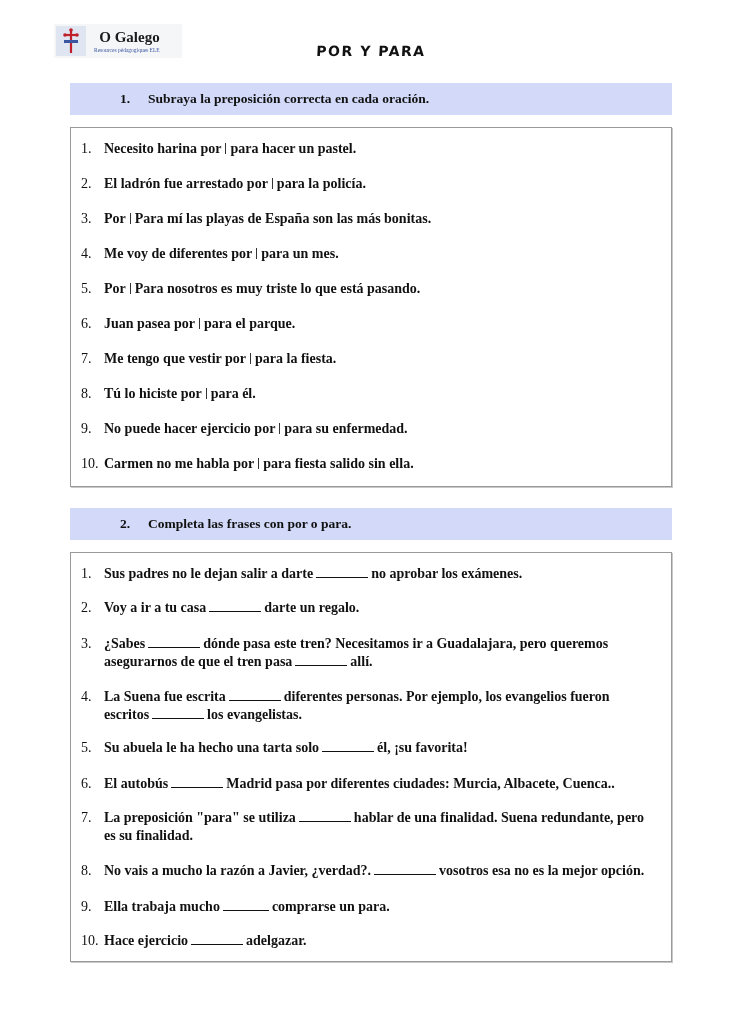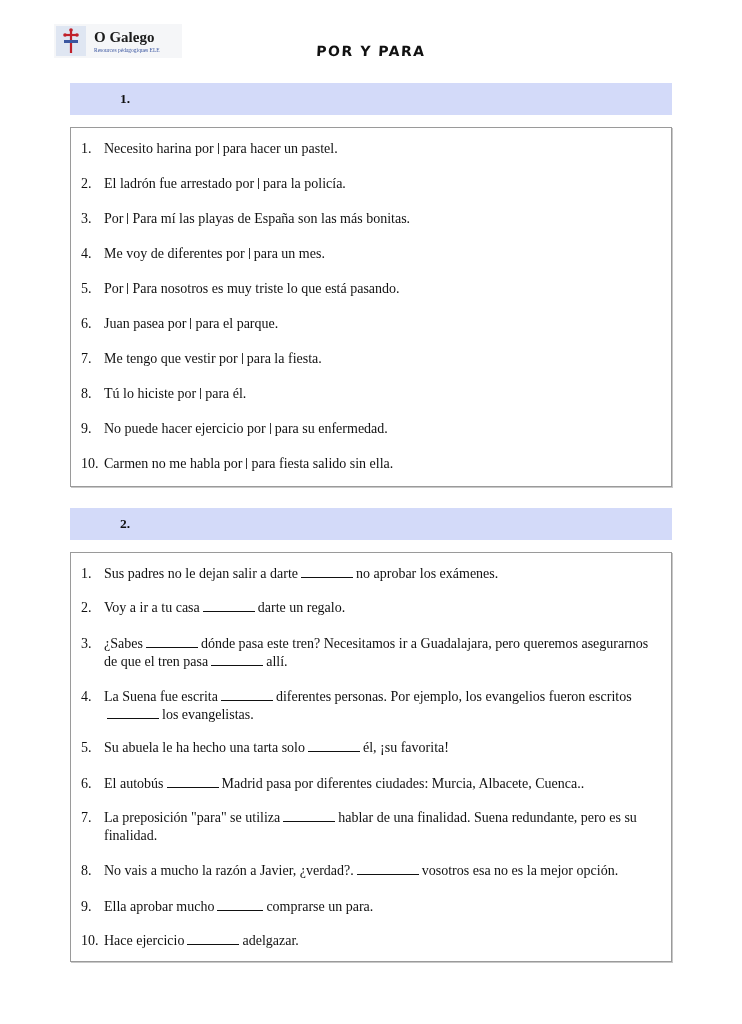--- a/index.html
+++ b/index.html
@@ -31,20 +31,21 @@
       margin-left: 2px;
       background: #dfe6f2;
       display: flex;
       align-items: center;
       justify-content: center;
     }
     .logo-text {
       margin-left: 8px;
       display: flex;
       flex-direction: column;
+      text-align: right;
     }
     .logo-name {
       font-size: 15px;
       font-weight: bold;
       color: #1b1b1b;
       line-height: 17px;
     }
     .logo-tagline {
       font-size: 5.5px;
       color: #3b56a0;
@@ -98,20 +99,21 @@
       font-size: 14px;
       line-height: 18px;
       display: flex;
     }
     .exercise-box li .n {
       width: 23px;
       flex: 0 0 23px;
     }
     .exercise-box li .t {
       flex: 1;
+      font-weight: bold;
     }
     .sep {
       display: inline-block;
       width: 1px;
       height: 11px;
       background: #333;
       margin: 0 4px;
       vertical-align: -1px;
     }
     .blank {
@@ -142,20 +144,21 @@
   <div class="logo-text">
     <span class="logo-name">O Galego</span>
     <span class="logo-tagline">Resources pédagogiques ELE</span>
   </div>
 </div>
 
 <div class="page-title">POR Y PARA</div>
 
 <div class="section-header" style="top:83px;">
   <span class="num">1.</span>
+  <span>Subraya la preposición correcta en cada oración.</span>
 </div>
 
 <div class="exercise-box" id="box1" style="top:127px; height:358px;">
   <ol id="list1">
       <li style="top: 12px;">
         <span class="n">1.</span>
         <span class="t"><span>Necesito harina </span><span>por</span><span class="sep"></span><span>para</span><span> hacer un pastel.</span></span>
       </li>
       <li style="top: 47px;">
         <span class="n">2.</span>
@@ -191,20 +194,21 @@
       </li>
       <li style="top: 327px;">
         <span class="n">10.</span>
         <span class="t"><span>Carmen no me habla </span><span>por</span><span class="sep"></span><span>para</span><span> fiesta salido sin ella.</span></span>
       </li>
     </ol>
 </div>
 
 <div class="section-header" style="top:508px;">
   <span class="num">2.</span>
+  <span>Completa las frases con por o para.</span>
 </div>
 
 <div class="exercise-box" id="box2" style="top:552px; height:408px;">
   <ol id="list2">
       <li style="top: 12px;">
         <span class="n">1.</span>
         <span class="t"><span>Sus padres no le dejan salir a darte</span><span class="blank b7"></span><span>no aprobar los exámenes.</span></span>
       </li>
       <li style="top: 46px;">
         <span class="n">2.</span>
@@ -229,20 +233,20 @@
       <li style="top: 256px;">
         <span class="n">7.</span>
         <span class="t"><span>La preposición "para" se utiliza</span><span class="blank b7"></span><span>hablar de una finalidad. Suena redundante, pero es su finalidad.</span></span>
       </li>
       <li style="top: 309px;">
         <span class="n">8.</span>
         <span class="t"><span>No vais a mucho la razón a Javier, ¿verdad?.</span><span class="blank b8"></span><span>vosotros esa no es la mejor opción.</span></span>
       </li>
       <li style="top: 345px;">
         <span class="n">9.</span>
-        <span class="t"><span>Ella aprobar mucho</span><span class="blank b6"></span><span>comprarse un para.</span></span>
+        <span class="t"><span>Ella trabaja mucho</span><span class="blank b6"></span><span>comprarse un para.</span></span>
       </li>
       <li style="top: 379px;">
         <span class="n">10.</span>
         <span class="t"><span>Hace ejercicio</span><span class="blank b7"></span><span>adelgazar.</span></span>
       </li>
     </ol>
 </div>
 
 </body></html>

